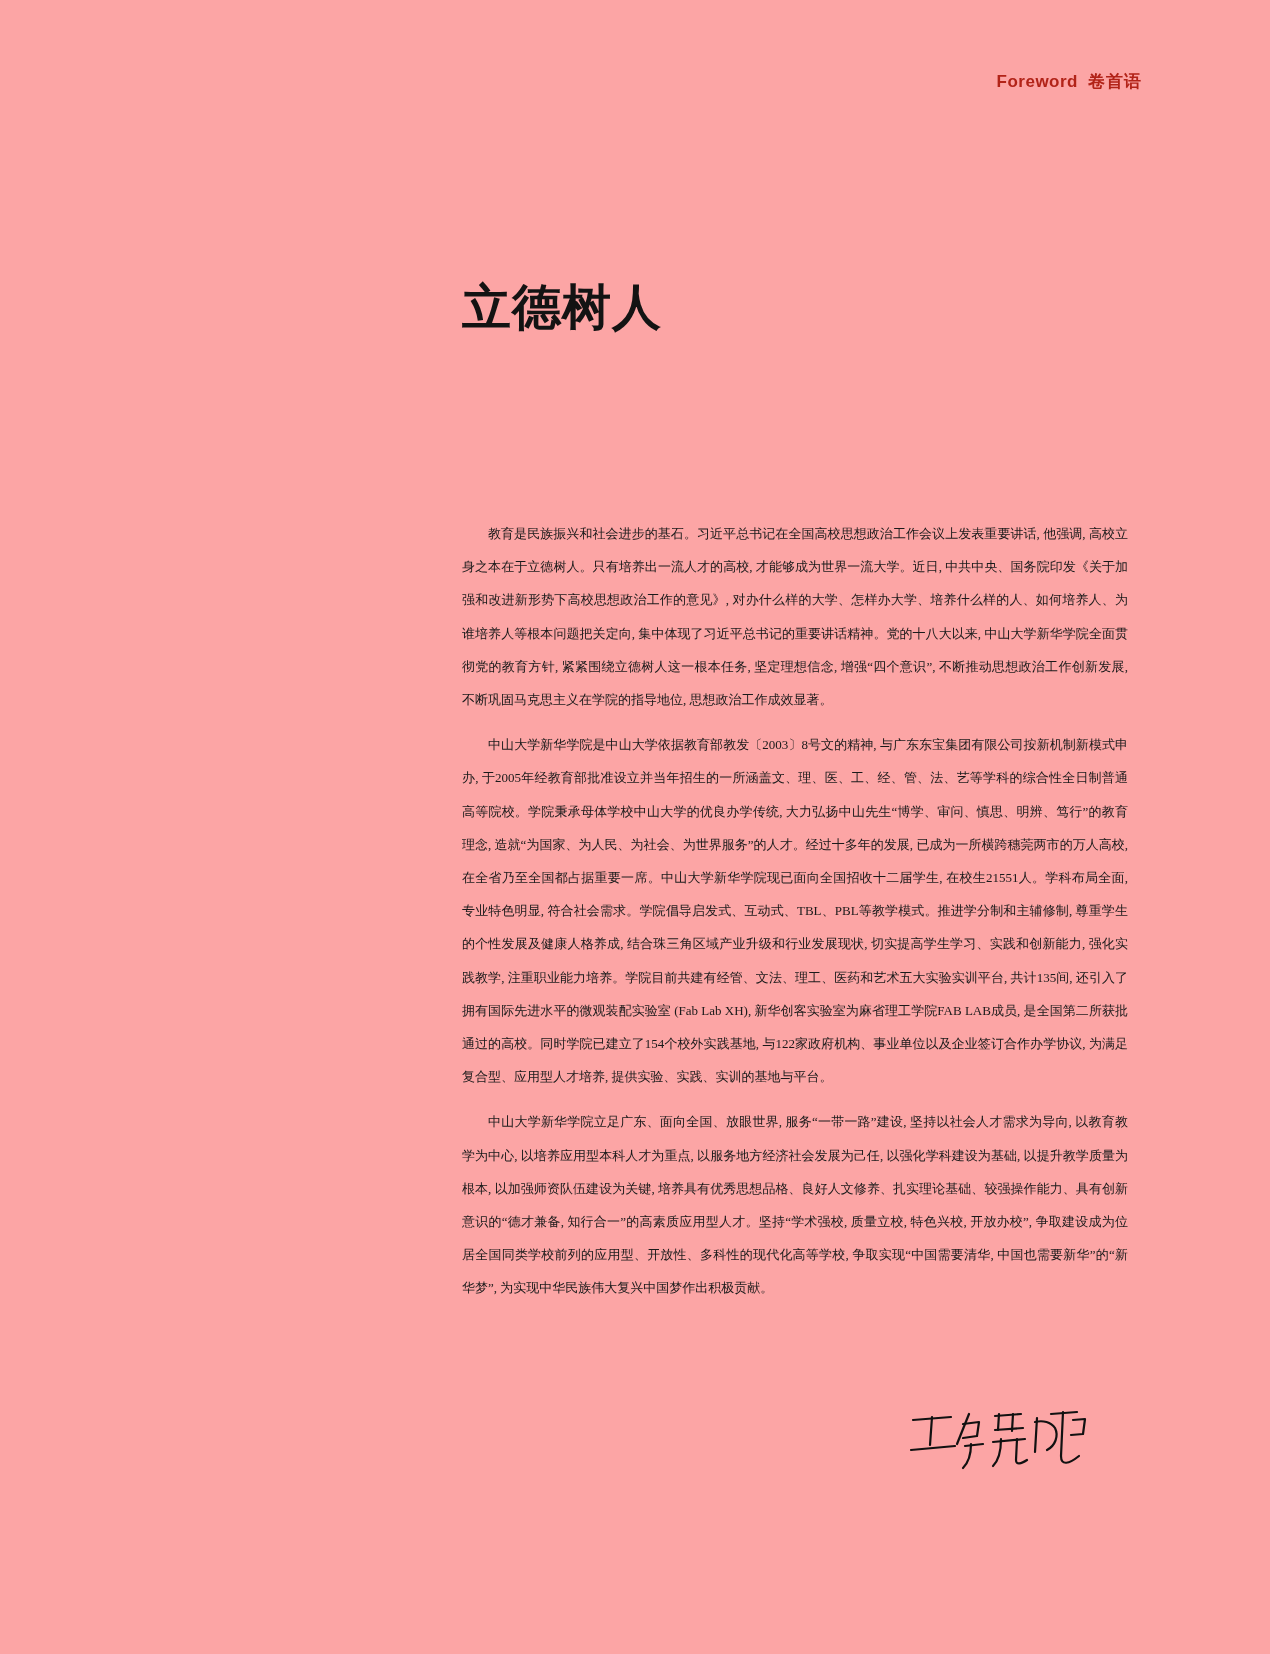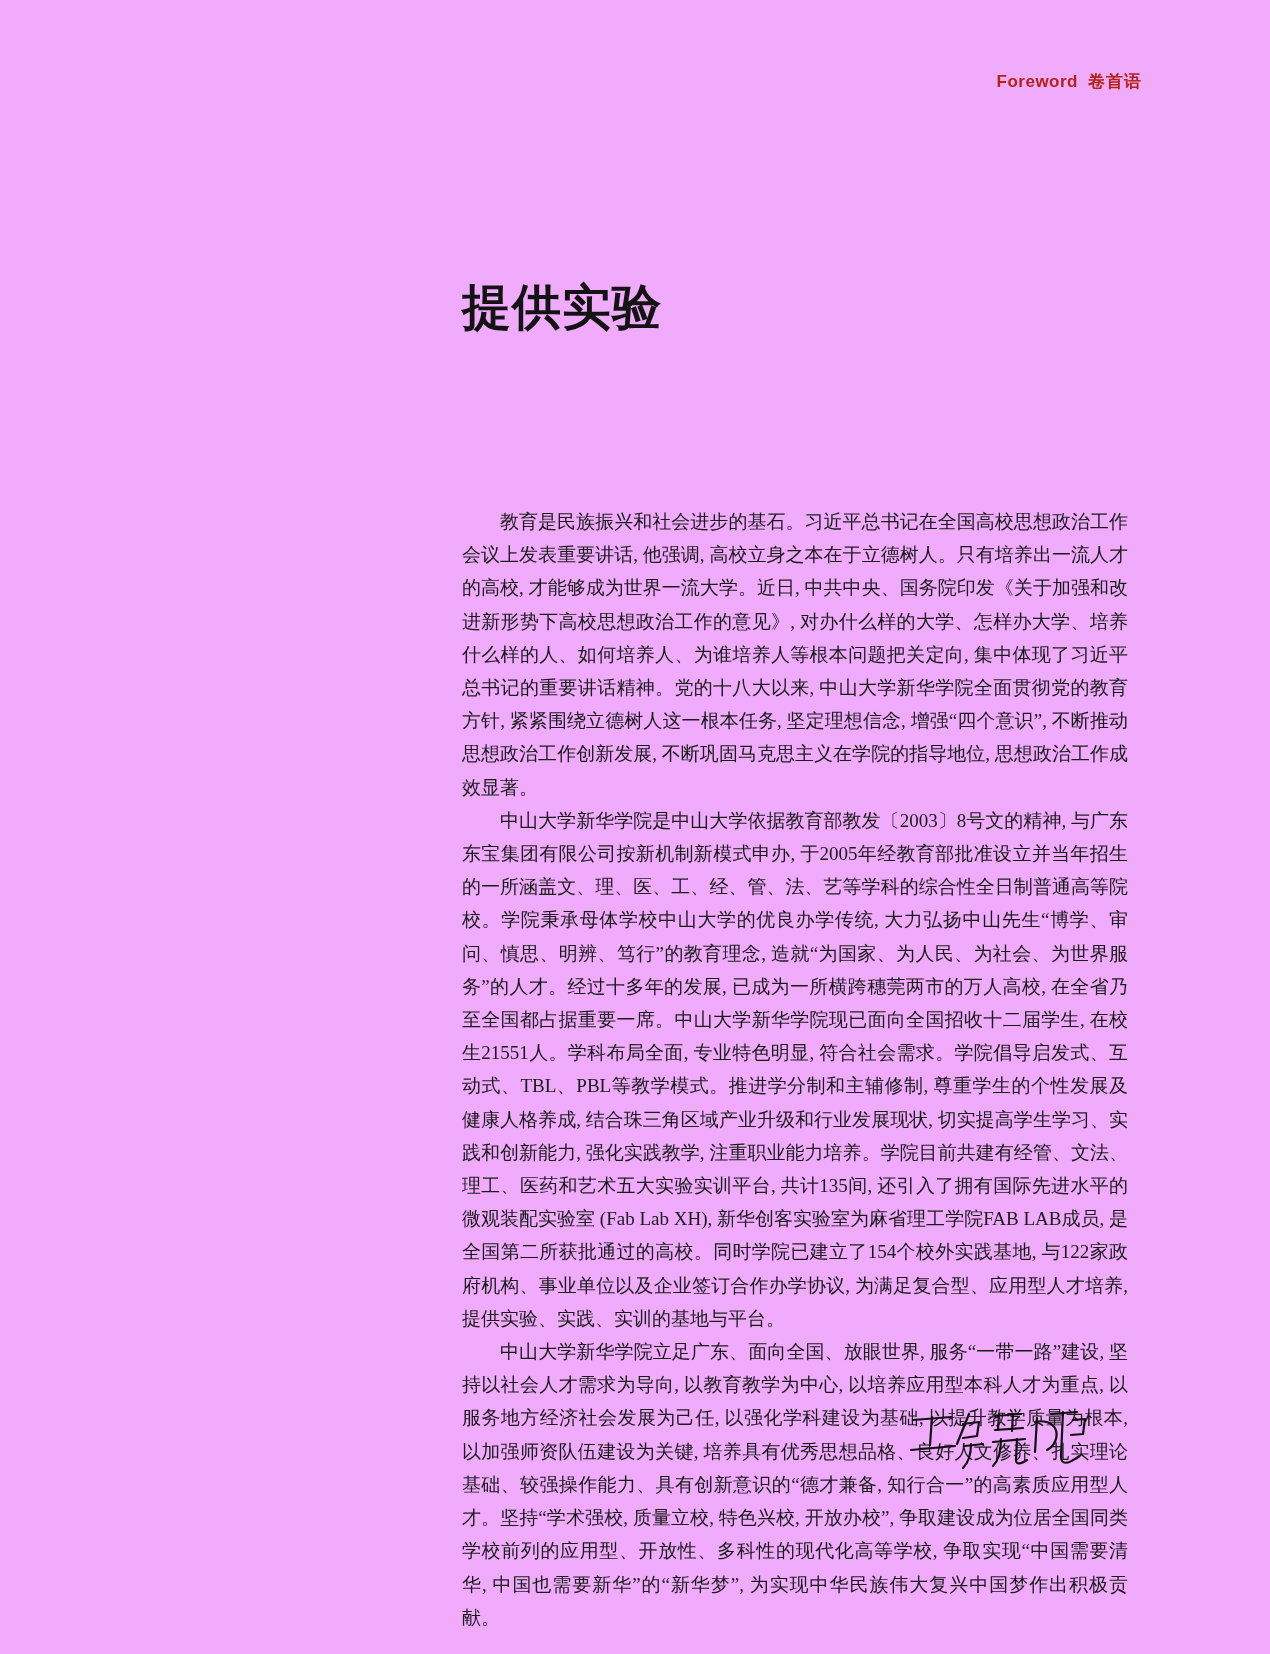--- a/index.html
+++ b/index.html
@@ -4,21 +4,21 @@
 <style>
   html, body {
     margin: 0;
     padding: 0;
     background: #ffffff;
   }
   .page {
     position: relative;
     width: 1270px;
     height: 1654px;
-    background: #f0abfc;
+    background: #fca5a5;
     overflow: hidden;
     font-family: "Liberation Serif", "DejaVu Serif", serif;
   }
   
   .header {
     position: absolute;
     top: 70px;
     right: 128px;
     font-family: "Liberation Sans", "DejaVu Sans", sans-serif;
     font-size: 17px;
@@ -49,27 +49,27 @@
 
   
   .body-block {
     position: absolute;
     left: 462px;
     top: 505px;
     width: 666px;
   }
   .para {
     font-family: "Liberation Serif", "DejaVu Serif", serif;
-    font-size: 19px;
+    font-size: 13px;
     line-height: 33.2px;
     color: #1a1a1a;
     text-align: justify;
     text-justify: inter-ideograph;
     text-indent: 2em;
-    margin: 0 0 0 0;
+    margin: 12px 0 0 0;
   }
 
   
   .signature {
     position: absolute;
     left: 905px;
     top: 1400px;
     width: 190px;
     height: 80px;
   }
@@ -78,21 +78,21 @@
 </head>
 <body>
 
 <div class="page">
 
   <div class="header">
     <span class="en">Foreword</span><span class="zh">卷首语</span>
   </div>
 
   <div class="title-block">
-    <div class="title-line">提供实验</div>
+    <div class="title-line">立德树人</div>
   </div>
 
   <div class="body-block">
     <p class="para">教育是民族振兴和社会进步的基石。习近平总书记在全国高校思想政治工作会议上发表重要讲话, 他强调, 高校立身之本在于立德树人。只有培养出一流人才的高校, 才能够成为世界一流大学。近日, 中共中央、国务院印发《关于加强和改进新形势下高校思想政治工作的意见》, 对办什么样的大学、怎样办大学、培养什么样的人、如何培养人、为谁培养人等根本问题把关定向, 集中体现了习近平总书记的重要讲话精神。党的十八大以来, 中山大学新华学院全面贯彻党的教育方针, 紧紧围绕立德树人这一根本任务, 坚定理想信念, 增强“四个意识”, 不断推动思想政治工作创新发展, 不断巩固马克思主义在学院的指导地位, 思想政治工作成效显著。</p>
     <p class="para">中山大学新华学院是中山大学依据教育部教发〔2003〕8号文的精神, 与广东东宝集团有限公司按新机制新模式申办, 于2005年经教育部批准设立并当年招生的一所涵盖文、理、医、工、经、管、法、艺等学科的综合性全日制普通高等院校。学院秉承母体学校中山大学的优良办学传统, 大力弘扬中山先生“博学、审问、慎思、明辨、笃行”的教育理念, 造就“为国家、为人民、为社会、为世界服务”的人才。经过十多年的发展, 已成为一所横跨穗莞两市的万人高校, 在全省乃至全国都占据重要一席。中山大学新华学院现已面向全国招收十二届学生, 在校生21551人。学科布局全面, 专业特色明显, 符合社会需求。学院倡导启发式、互动式、TBL、PBL等教学模式。推进学分制和主辅修制, 尊重学生的个性发展及健康人格养成, 结合珠三角区域产业升级和行业发展现状, 切实提高学生学习、实践和创新能力, 强化实践教学, 注重职业能力培养。学院目前共建有经管、文法、理工、医药和艺术五大实验实训平台, 共计135间, 还引入了拥有国际先进水平的微观装配实验室 (Fab Lab XH), 新华创客实验室为麻省理工学院FAB LAB成员, 是全国第二所获批通过的高校。同时学院已建立了154个校外实践基地, 与122家政府机构、事业单位以及企业签订合作办学协议, 为满足复合型、应用型人才培养, 提供实验、实践、实训的基地与平台。</p>
     <p class="para">中山大学新华学院立足广东、面向全国、放眼世界, 服务“一带一路”建设, 坚持以社会人才需求为导向, 以教育教学为中心, 以培养应用型本科人才为重点, 以服务地方经济社会发展为己任, 以强化学科建设为基础, 以提升教学质量为根本, 以加强师资队伍建设为关键, 培养具有优秀思想品格、良好人文修养、扎实理论基础、较强操作能力、具有创新意识的“德才兼备, 知行合一”的高素质应用型人才。坚持“学术强校, 质量立校, 特色兴校, 开放办校”, 争取建设成为位居全国同类学校前列的应用型、开放性、多科性的现代化高等学校, 争取实现“中国需要清华, 中国也需要新华”的“新华梦”, 为实现中华民族伟大复兴中国梦作出积极贡献。</p>
   </div>
 
   <div class="signature">
     <svg width="190" height="80" viewBox="0 0 190 80" aria-hidden="true">

